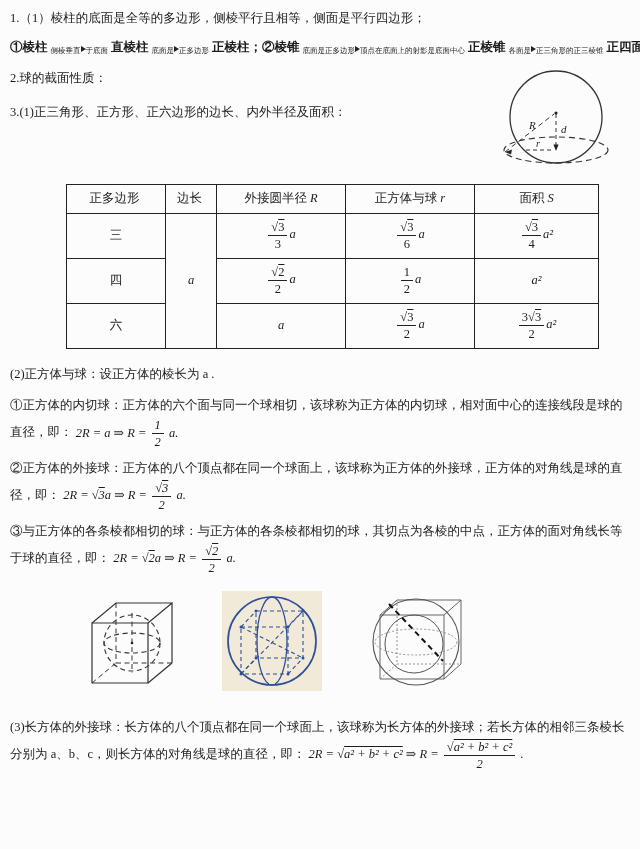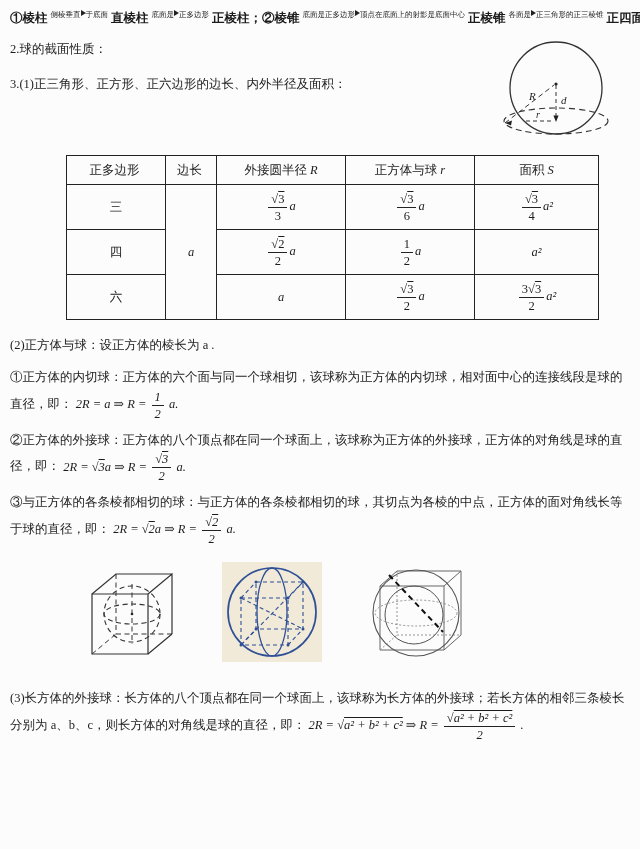--- a/index.html
+++ b/index.html
@@ -14,21 +14,21 @@
   p { margin:0 0 10px 0; line-height:1.65; }
   .mi { font-style:italic; }
   .fm { font-style:italic; white-space:nowrap; }
   
   .frac { display:inline-flex; flex-direction:column; align-items:center;
           vertical-align:middle; line-height:1.12; margin:0 2px; text-align:center; }
   .frac .num { display:block; border-bottom:1px solid #222; padding:0 3px 1px 3px; }
   .frac .den { display:block; padding-top:1px; }
   .rad { text-decoration:overline; }
   
-  .flow { display:flex; align-items:flex-start; margin:2px 0 12px 0; }
+  .flow { display:flex; align-items:flex-end; margin:2px 0 12px 0; }
   .fnode { font-weight:bold; white-space:nowrap; font-size:12.5px; }
   .farrow { display:flex; flex-direction:row; align-items:center;
             font-size:7.5px; line-height:1.3; margin:0 3px; white-space:nowrap; color:#222; }
   .fa-shaft { display:flex; align-items:center; align-self:stretch; height:6px; }
   .fa-shaft::before { content:""; flex:1; border-top:1px solid #222; }
   .fa-shaft::after { content:""; width:0; height:0;
      border-left:5px solid #222; border-top:3px solid transparent; border-bottom:3px solid transparent; }
   
   .sec2wrap { display:flex; }
   .sec2text { width:492px; }
@@ -50,20 +50,21 @@
   
   .sec5 p { line-height:2.0; }
   svg text { font-family:"Liberation Serif","DejaVu Serif",serif; font-style:italic; }
 </style>
 </head>
 <body>
 
 <div class="page">
 
 
+  <p>1.（1）棱柱的底面是全等的多边形，侧棱平行且相等，侧面是平行四边形；</p>
 
   <div class="flow">
     <span class="fnode">①棱柱</span>
     <span class="farrow">
       <span>侧棱垂直</span>
       <span class="fa-shaft"></span>
       <span>于底面</span>
     </span>
     <span class="fnode">直棱柱</span>
     <span class="farrow">

